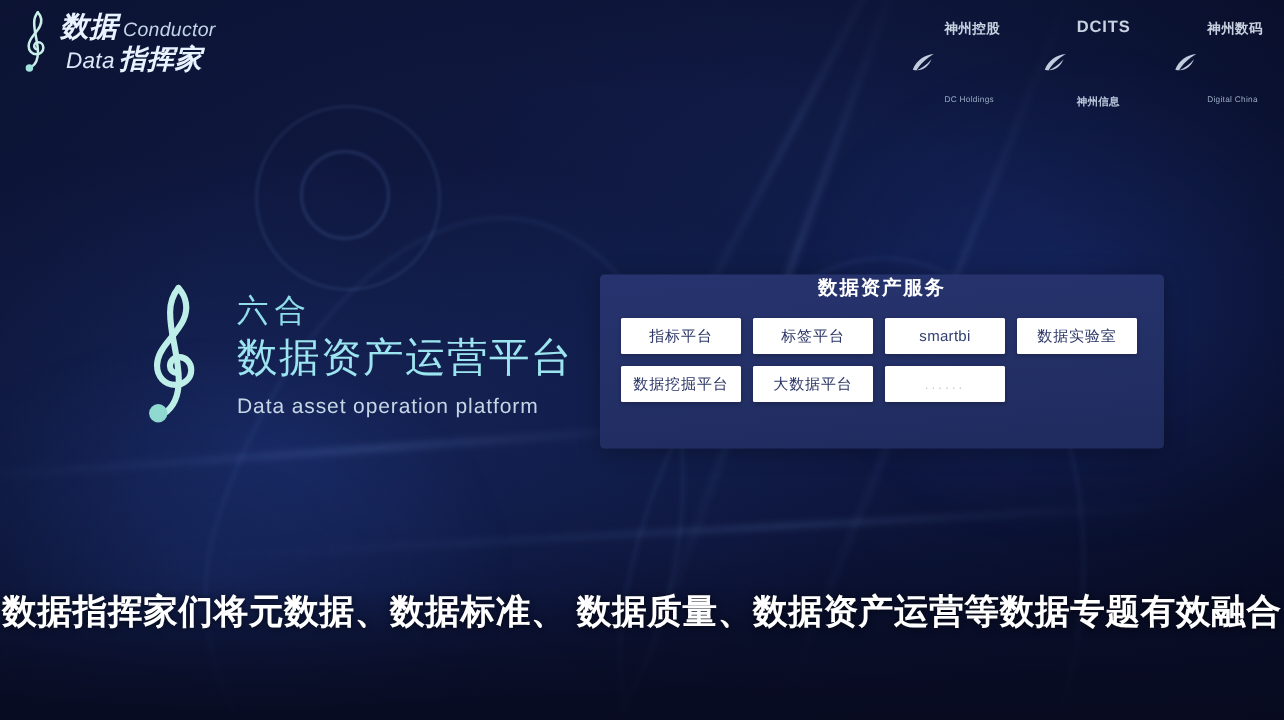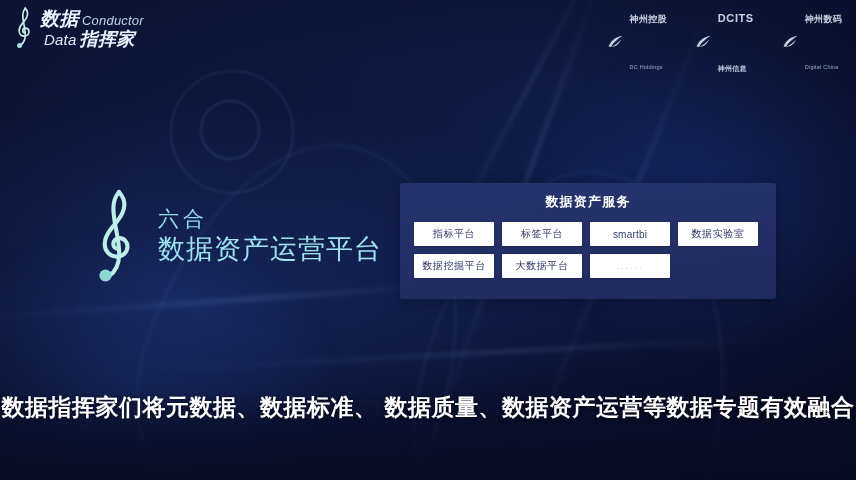--- a/index.html
+++ b/index.html
@@ -228,21 +228,21 @@
     border-radius: 3px;
     box-shadow: 0 2px 14px rgba(0,0,0,0.28);
     z-index: 5;
   }
   .panel-title {
     text-align: center;
     color: #ffffff;
     font-size: 13px;
     font-weight: bold;
     letter-spacing: 1.2px;
-    padding-top: 10px;
+    padding-top: 0;
   }
   .card-grid {
     display: flex;
     flex-wrap: wrap;
     gap: 8px;
     padding: 11px 14px 12px 14px;
     box-sizing: border-box;
   }
   .card {
     width: 80px;
@@ -366,20 +366,21 @@
 
   <div class="title-block">
     <svg class="title-clef" viewBox="0 0 64 100">
       <path d="M33 6c5.6 6.2 6.6 14.2 3.2 21.4-2.4 5.1-6.1 9.3-9.6 13.5-4.3 5.2-7.9 10.3-7.9 16.8 0 7.4 5.1 12.9 12.1 12.9 6.0 0 10.7-4.4 10.7-10.0 0-4.8-3.5-8.5-7.9-8.5-3.5 0-6.3 2.5-6.3 5.8 0 2.7 2.0 4.8 4.6 4.8" fill="none" stroke="#bdeee7" stroke-width="4.1" stroke-linecap="round" stroke-linejoin="round"></path>
       <path d="M33 6c-3.8 4.6-5.6 9.9-5.6 16.1 0 6.9 1.2 13.8 2.6 20.7 1.6 8.3 3.2 16.6 3.2 24.4 0 10.6-3.7 18.6-10.2 22.8" fill="none" stroke="#bdeee7" stroke-width="4.1" stroke-linecap="round" stroke-linejoin="round"></path>
       <circle cx="19.5" cy="89.5" r="6.1" fill="#8fd9d1"></circle>
     </svg>
     <div class="title-text">
       <div class="title-small">六合</div>
       <div class="title-main">数据资产运营平台</div>
+      <div class="title-sub">Data asset operation platform</div>
     </div>
   </div>
 
   <div class="service-panel">
     <div class="panel-title">数据资产服务</div>
     <div class="card-grid">
       <div class="card">指标平台</div>
       <div class="card">标签平台</div>
       <div class="card en">smartbi</div>
       <div class="card">数据实验室</div>

